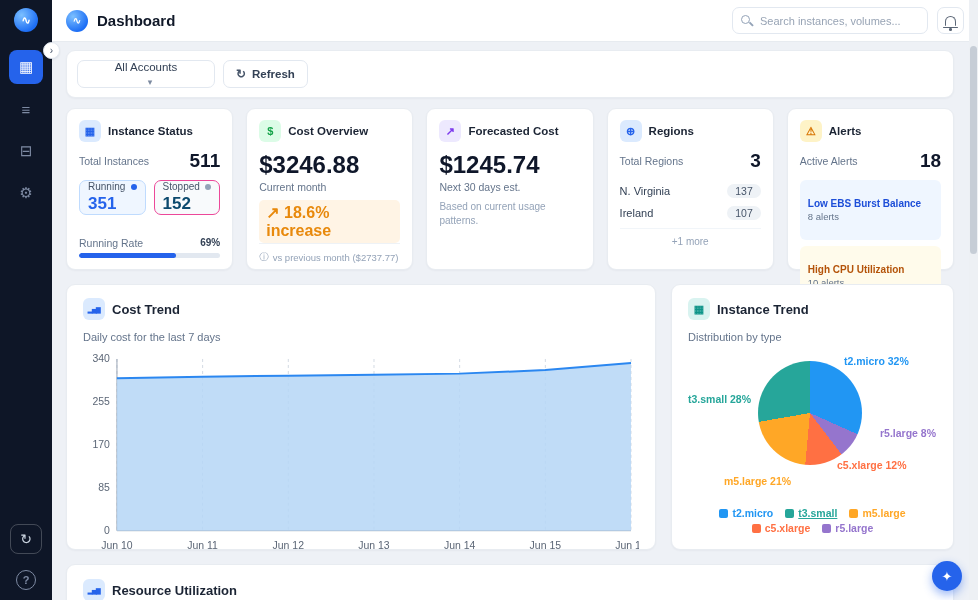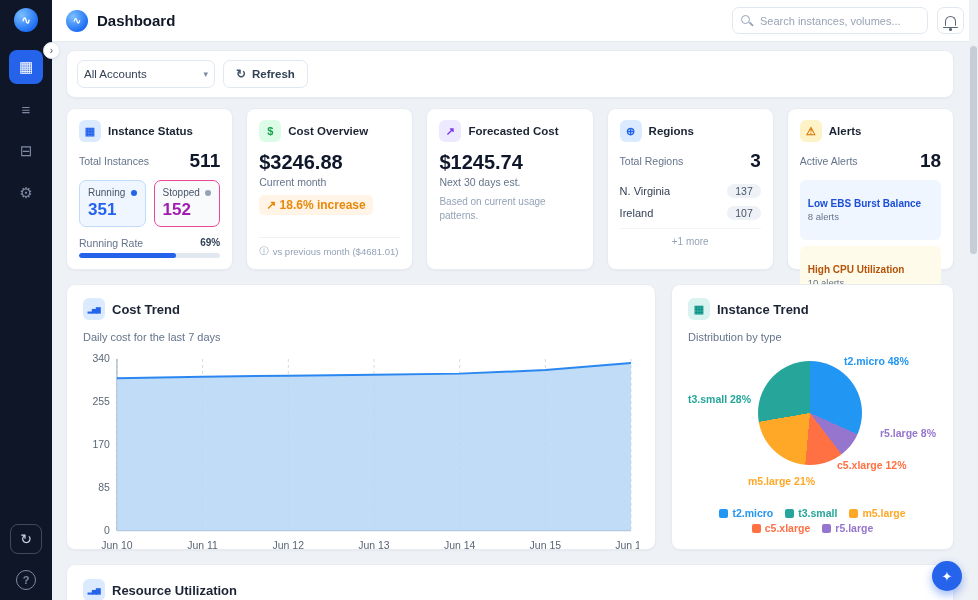--- a/index.html
+++ b/index.html
@@ -77,21 +77,21 @@
   .card {
     background: #fff; border: 1px solid #e8ecf1; border-radius: 9px;
     box-shadow: 0 1px 2px rgba(16,24,40,.04);
   }
   .toolbar { display: flex; gap: 8px; padding: 9px 10px; margin-bottom: 10px; }
   .select, .btn {
     height: 28px; background: #fff; border: 1px solid #e2e8f0; border-radius: 7px;
     display: inline-flex; align-items: center; font-size: 11.5px; color: #334155;
     font-family: inherit; cursor: pointer;
   }
-  .select { min-width: 138px; justify-content: space-between; padding: 0 6px; }
+  .select { min-width: 138px; justify-content: space-between; padding: 0 6px; flex-direction: column; }
   .chev { color: #7c8aa0; font-size: 9px; margin-left: 8px; }
   .btn { padding: 0 12px; gap: 6px; font-weight: 600; }
   .ricon { font-size: 12px; color: #475569; }
   
   .stats-row { display: flex; gap: 13px; margin-bottom: 14px; }
   .stat { flex: 1; height: 162px; padding: 11px 12px; display: flex; flex-direction: column; min-width: 0; }
   .chead { display: flex; align-items: center; gap: 7px; margin-bottom: 8px; }
   .ibox {
     width: 22px; height: 22px; border-radius: 6px; display: grid; place-items: center;
     font-size: 11px; font-weight: 700; flex-shrink: 0;
@@ -101,37 +101,37 @@
   .ibox.purple{ background: #ede9fe; color: #7c3aed; }
   .ibox.amber { background: #fef3c7; color: #d97706; }
   .ibox.teal  { background: #d9f3f0; color: #0d9488; }
   .ibox.bars  { font-size: 6px; letter-spacing: -0.5px; }
   .ctitle { font-size: 11.5px; font-weight: 700; color: #1b2434; }
   .ctitle.lg { font-size: 13px; }
   .krow { display: flex; justify-content: space-between; align-items: center; margin-bottom: 8px; }
   .klabel { font-size: 10.5px; color: #64748b; }
   .kval { font-size: 19px; font-weight: 700; color: #0f172a; }
   .tiles { display: flex; gap: 8px; margin-bottom: 9px; }
-  .tile { flex: 1; border-radius: 7px; padding: 6px 8px; }
+  .tile { flex: 1; border-radius: 7px; padding: 0 8px; }
   .tile.running { background: #eff6ff; border: 1px solid #bfdbfe; }
   .tile.stopped { background: #f8fafc; border: 1px solid #ec4899; }
   .tlabel { font-size: 10px; color: #475569; display: flex; align-items: center; justify-content: space-between; margin-bottom: 2px; }
   .dot { width: 6px; height: 6px; border-radius: 50%; display: inline-block; }
   .dot.blue { background: #2563eb; } .dot.gray { background: #94a3b8; }
-  .tval { font-size: 17px; font-weight: 700; color: #a21caf; }
+  .tval { font-size: 17px; font-weight: 700; color: #0c4a6e; }
   .tval.blue { color: #2563eb; }
   .rrow { display: flex; justify-content: space-between; margin: auto 0 4px; }
   .rpct { font-size: 10px; color: #334155; font-weight: 600; }
   .pbar { height: 5px; border-radius: 3px; background: #e2e8f0; overflow: hidden; }
   .pfill { height: 100%; background: #2563eb; border-radius: 3px; width: 0; }
-  .big { font-size: 20px; font-weight: 800; color: #0f172a; margin: 1px 0 2px; }
+  .big { font-size: 24px; font-weight: 800; color: #0f172a; margin: 1px 0 2px; }
   .sub { font-size: 10.5px; color: #64748b; }
   .badge-up {
     margin-top: 7px; align-self: flex-start; background: #fff4e5; color: #e8890c;
-    font-size: 12px; font-weight: 700; padding: 3px 7px; border-radius: 5px;
+    font-size: 16px; font-weight: 700; padding: 3px 7px; border-radius: 5px;
   }
   .cmp {
     margin-top: auto; border-top: 1px solid #eef2f6; padding-top: 7px;
     font-size: 9.5px; color: #94a3b8; display: flex; align-items: center; gap: 4px;
   }
   .note { font-size: 10px; color: #94a3b8; margin-top: 7px; line-height: 1.35; }
   .rgn { display: flex; justify-content: space-between; align-items: center; padding: 4px 0; font-size: 11px; color: #334155; }
   .pill { background: #eef2f6; border-radius: 9px; padding: 1px 8px; font-size: 10.5px; color: #475569; }
   .more { text-align: center; font-size: 10px; color: #94a3b8; border-top: 1px solid #f1f5f9; padding-top: 7px; margin-top: 4px; }
   .alert { border-radius: 6px; padding: 18px 8px; margin-bottom: 6px; }
@@ -147,21 +147,21 @@
   .csub { font-size: 11px; color: #64748b; margin: 3px 0 6px; }
   .chart-area { flex: 1; }
   .chart-area svg { display: block; }
   .types-card { width: 283px; flex-shrink: 0; padding: 13px 16px; display: flex; flex-direction: column; }
   .pie-wrap { position: relative; height: 146px; margin-top: 2px; }
   .pie { position: absolute; left: 70px; top: 10px; width: 104px; height: 104px; border-radius: 50%; cursor: pointer; }
   .pie-label { position: absolute; font-size: 10.5px; font-weight: 600; white-space: nowrap; }
   .pl-0 { left: 156px; top: 4px; }
   .pl-1 { left: 192px; top: 76px; }
   .pl-2 { left: 149px; top: 108px; }
-  .pl-3 { left: 60px;  top: 124px; }
+  .pl-3 { left: 36px;  top: 124px; }
   .pl-4 { left: 0;     top: 42px; }
   .legend { margin-top: 10px; display: flex; flex-wrap: wrap; justify-content: center; column-gap: 12px; row-gap: 3px; font-size: 10.5px; }
   .legend-item { display: inline-flex; align-items: center; cursor: pointer; }
   .legend-item i { width: 9px; height: 9px; border-radius: 2px; display: inline-block; margin-right: 4px; }
   .legend-item em { font-style: normal; font-weight: 600; }
   
   .resource { height: 90px; padding: 14px 16px; }
   
   .collapse-btn {
     position: absolute; left: 43px; top: 42px; width: 17px; height: 17px; border-radius: 50%;
@@ -273,21 +273,21 @@
       <section class="card stat">
         <div class="chead">
           <span class="ibox green">$</span>
           <span class="ctitle">Cost Overview</span>
         </div>
         <div class="big">$3246.88</div>
         <div class="sub">Current month</div>
         <div class="badge-up">↗ 18.6% increase</div>
         <div class="cmp">
           <span>ⓘ</span>
-          <span>vs previous month ($4681.01)</span>
+          <span>vs previous month ($2737.77)</span>
         </div>
       </section>
 
       <section class="card stat">
         <div class="chead">
           <span class="ibox purple">↗</span>
           <span class="ctitle">Forecasted Cost</span>
         </div>
         <div class="big">$1245.74</div>
         <div class="sub">Next 30 days est.</div>
@@ -373,34 +373,34 @@
       </section>
 
       <section class="card types-card">
         <div class="chead">
           <span class="ibox teal">▦</span>
           <span class="ctitle lg">Instance Trend</span>
         </div>
         <div class="csub">Distribution by type</div>
         <div class="pie-wrap" id="pie-wrap">
           <div class="pie" id="pie" style="background: conic-gradient(rgb(33, 150, 243) 0deg, rgb(33, 150, 243) 114.1deg, rgb(149, 117, 205) 114.1deg, rgb(149, 117, 205) 142.6deg, rgb(255, 112, 67) 142.6deg, rgb(255, 112, 67) 185.3deg, rgb(255, 167, 38) 185.3deg, rgb(255, 167, 38) 260.2deg, rgb(38, 166, 154) 260.2deg, rgb(38, 166, 154) 360deg);"></div>
-        <span class="pie-label pl-0" style="color: rgb(33, 150, 243);">t2.micro 48%</span>
+        <span class="pie-label pl-0" style="color: rgb(33, 150, 243);">t2.micro 32%</span>
             <span class="pie-label pl-1" style="color: rgb(149, 117, 205);">r5.large 8%</span>
             <span class="pie-label pl-2" style="color: rgb(255, 112, 67);">c5.xlarge 12%</span>
             <span class="pie-label pl-3" style="color: rgb(255, 167, 38);">m5.large 21%</span>
             <span class="pie-label pl-4" style="color: rgb(38, 166, 154);">t3.small 28%</span>
           </div>
         <div class="legend" id="pie-legend">
             <span class="legend-item">
               <i style="background: rgb(33, 150, 243);"></i>
               <em style="color: rgb(33, 150, 243);">t2.micro</em>
             </span>
             <span class="legend-item">
               <i style="background: rgb(38, 166, 154);"></i>
-              <em style="color: rgb(38, 166, 154);">t3.small</em>
+              <em style="color: rgb(38, 166, 154); text-decoration: underline;">t3.small</em>
             </span>
             <span class="legend-item">
               <i style="background: rgb(255, 167, 38);"></i>
               <em style="color: rgb(255, 167, 38);">m5.large</em>
             </span>
             <span class="legend-item">
               <i style="background: rgb(255, 112, 67);"></i>
               <em style="color: rgb(255, 112, 67);">c5.xlarge</em>
             </span>
             <span class="legend-item">

